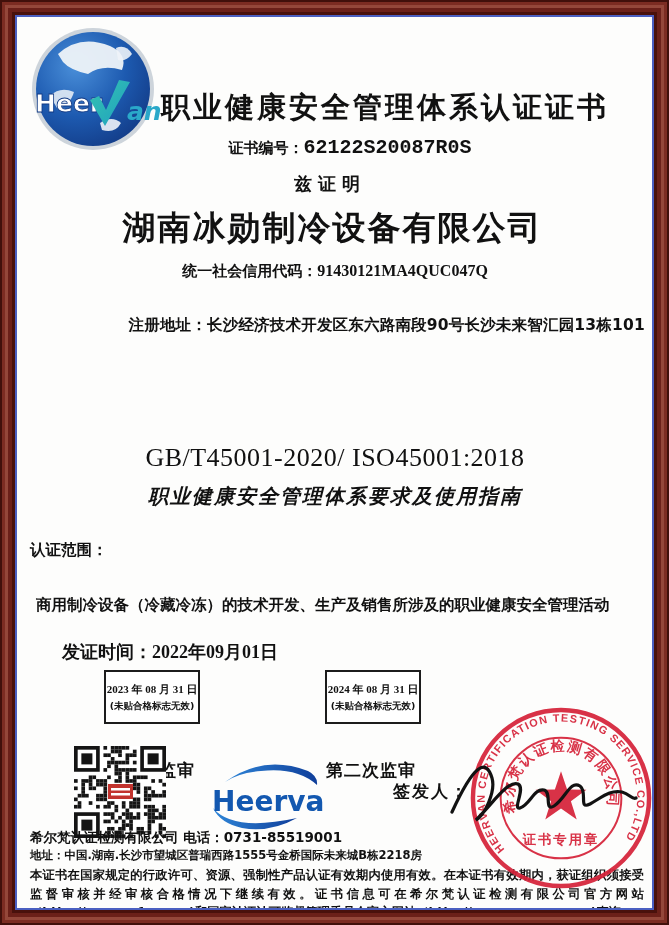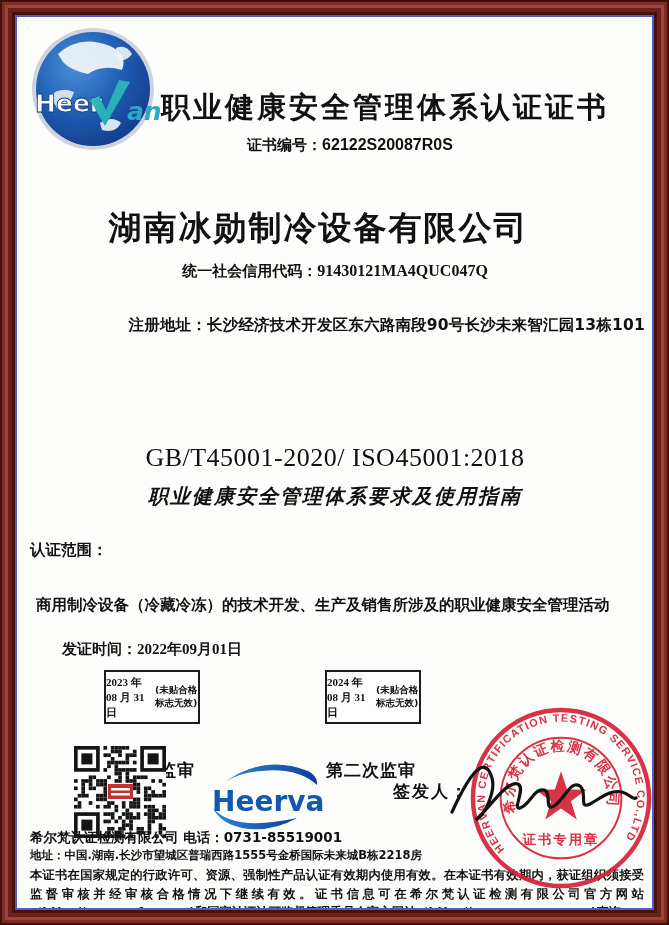--- a/index.html
+++ b/index.html
@@ -12,39 +12,39 @@
       inset 0 0 0 5px #7c2c22,
       inset 0 0 0 8px #94473a,
       inset 0 0 0 12px #6b2019,
       inset 0 0 0 15px #49110c,
       inset 0 0 0 17px #4a5fc1;}
   .abs{position:absolute;}
   .ctr{text-align:center;}
   .serif{font-family:"Liberation Serif","DejaVu Serif",serif;}
   .cert-title{left:155px;top:88px;width:460px;font-size:29px;font-weight:700;letter-spacing:3px;}
   .cert-no{left:160px;top:136px;width:380px;font-size:15px;font-weight:700;}
-  .cert-no .num{font-family:Liberation Sans, sans-serif;font-size:16px;}
+  .cert-no .num{font-family:Liberation Mono, monospace;font-size:20px;}
   .certify{left:100px;top:172px;width:460px;font-size:18px;font-weight:700;letter-spacing:6px;}
-  .company{left:46px;top:206px;width:545px;font-size:33px;font-weight:700;letter-spacing:2px;}
+  .company{left:60px;top:206px;width:545px;font-size:33px;font-weight:700;letter-spacing:2px;}
   .credit{left:60px;top:262px;width:550px;font-size:15px;font-weight:700;}
   .credit .num{font-family:"Liberation Serif","DejaVu Serif",serif;font-size:16px;}
   .addr{left:30px;width:615px;font-size:15.5px;font-weight:600;letter-spacing:0.2px;text-align:right;}
   .addr1{top:315px;}
   .addr2{top:367px;}
   .std-head{left:60px;top:409px;width:550px;font-size:20px;font-weight:700;letter-spacing:2px;}
   .std-code{left:60px;top:443px;width:550px;font-size:26px;letter-spacing:0.5px;}
   .std-name{left:60px;top:483px;width:550px;font-size:20px;font-weight:700;letter-spacing:2px;font-style:italic;}
   .scope-label{left:30px;top:540px;font-size:15.5px;font-weight:600;}
   .scope-text{left:36px;top:595px;width:610px;font-size:15.5px;font-weight:600;}
-  .date-row{font-size:15px;font-weight:700;text-align:center;}
+  .date-row{font-size:18px;font-weight:700;text-align:center;}
   .issue{left:62px;top:640px;}
   .expiry{left:283px;top:640px;}
   .date-row .num{font-family:"Liberation Serif","DejaVu Serif",serif;font-weight:700;}
   .survbox{width:92px;height:50px;border:2px solid #1c1c1c;background:#fff;
-           display:flex;flex-direction:row;justify-content:center;align-items:center;gap:3px;}
+           display:flex;flex-direction:column;justify-content:center;align-items:center;gap:3px;}
   .survbox .d{font-size:11px;font-weight:700;font-family:"Liberation Serif","DejaVu Serif",serif;}
   .survbox .n{font-size:9.5px;font-weight:700;}
   .sb1{left:104px;top:670px;}
   .sb2{left:325px;top:670px;}
   .survcap{width:96px;font-size:17px;font-weight:700;letter-spacing:1px;margin-top:28px;}
   .sc1{left:102px;top:731px;}
   .sc2{left:323px;top:731px;}
   .qr{left:74px;top:746px;width:92px;height:92px;}
   .blogo{left:205px;top:758px;width:120px;height:78px;}
   .issuer{left:393px;top:780px;font-size:17px;font-weight:700;letter-spacing:2px;}
@@ -84,20 +84,21 @@
     <path d="M70,97 Q82,89 91,97 Q85,108 72,104 Z" fill="#eef3f8" opacity="0.9"></path>
     <text x="5" y="86" font-size="25" font-weight="bold" fill="#ffffff" stroke="#123a85" stroke-width="0.8">Heer</text>
     <path d="M60,74 L75,100 L100,56 L89,54 L76,84 L69,70 Z" fill="url(#gteal)"></path>
     <text x="97" y="94" font-size="25" font-weight="bold" font-style="italic" fill="#2aa8c9">an</text>
   </svg>
 
   <div class="abs ctr cert-title">职业健康安全管理体系认证证书</div>
   <div class="abs ctr cert-no">
     <span>证书编号：</span><span class="num">62122S20087R0S</span>
   </div>
+  <div class="abs ctr certify">兹证明</div>
 
   <div class="abs ctr company">湖南冰勋制冷设备有限公司</div>
   <div class="abs ctr credit">
     <span>统一社会信用代码：</span><span class="num">91430121MA4QUC047Q</span>
   </div>
 
   <div class="abs addr addr1">
     <span>注册地址：</span><span>长沙经济技术开发区东六路南段90号长沙未来智汇园13栋101</span>
   </div>
 

